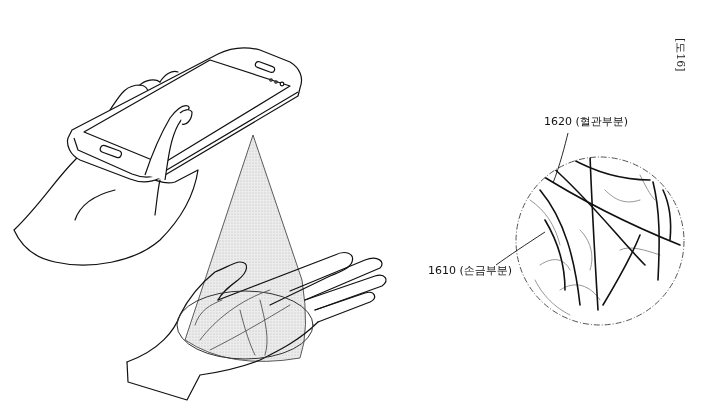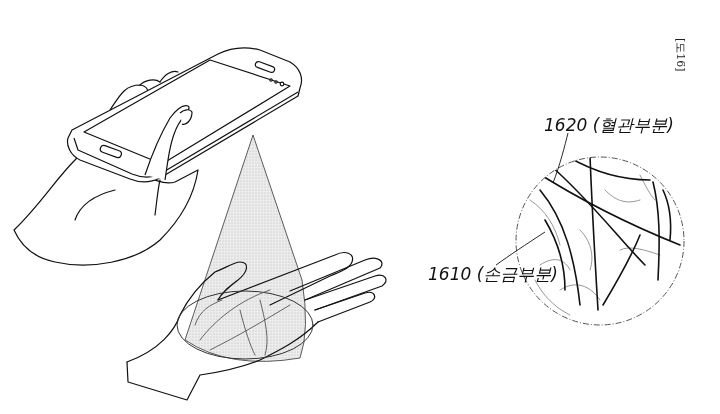--- a/index.html
+++ b/index.html
@@ -1,18 +1,18 @@
 <!DOCTYPE html>
 <html><head>
   <meta charset="utf-8">
   <style>
     html, body { margin: 0; padding: 0; background: #ffffff; }
     body { width: 720px; height: 414px; position: relative; overflow: hidden; font-family: "DejaVu Sans", sans-serif; }
     #canvas { position: absolute; left: 0; top: 0; width: 720px; height: 414px; }
-    .label { position: absolute; font-size: 17px; color: #111; white-space: nowrap; font-family: "DejaVu Sans", sans-serif; font-style: italic; }
+    .label { position: absolute; font-size: 11px; color: #111; white-space: nowrap; font-family: "DejaVu Sans", sans-serif; }
     #fig-label { position: absolute; left: 688px; top: 38px; font-size: 11px; color: #222; transform: rotate(90deg); transform-origin: left top; white-space: nowrap; font-family: "DejaVu Serif", serif; }
   </style>
 </head>
 <body>
 
 <svg id="canvas" viewBox="0 0 720 414" xmlns="http://www.w3.org/2000/svg">
   <defs>
     <pattern id="dots" width="3" height="3" patternUnits="userSpaceOnUse">
       <rect width="3" height="3" fill="#ececec"></rect>
       <circle cx="1" cy="1" r="0.6" fill="#b8b8b8"></circle>

